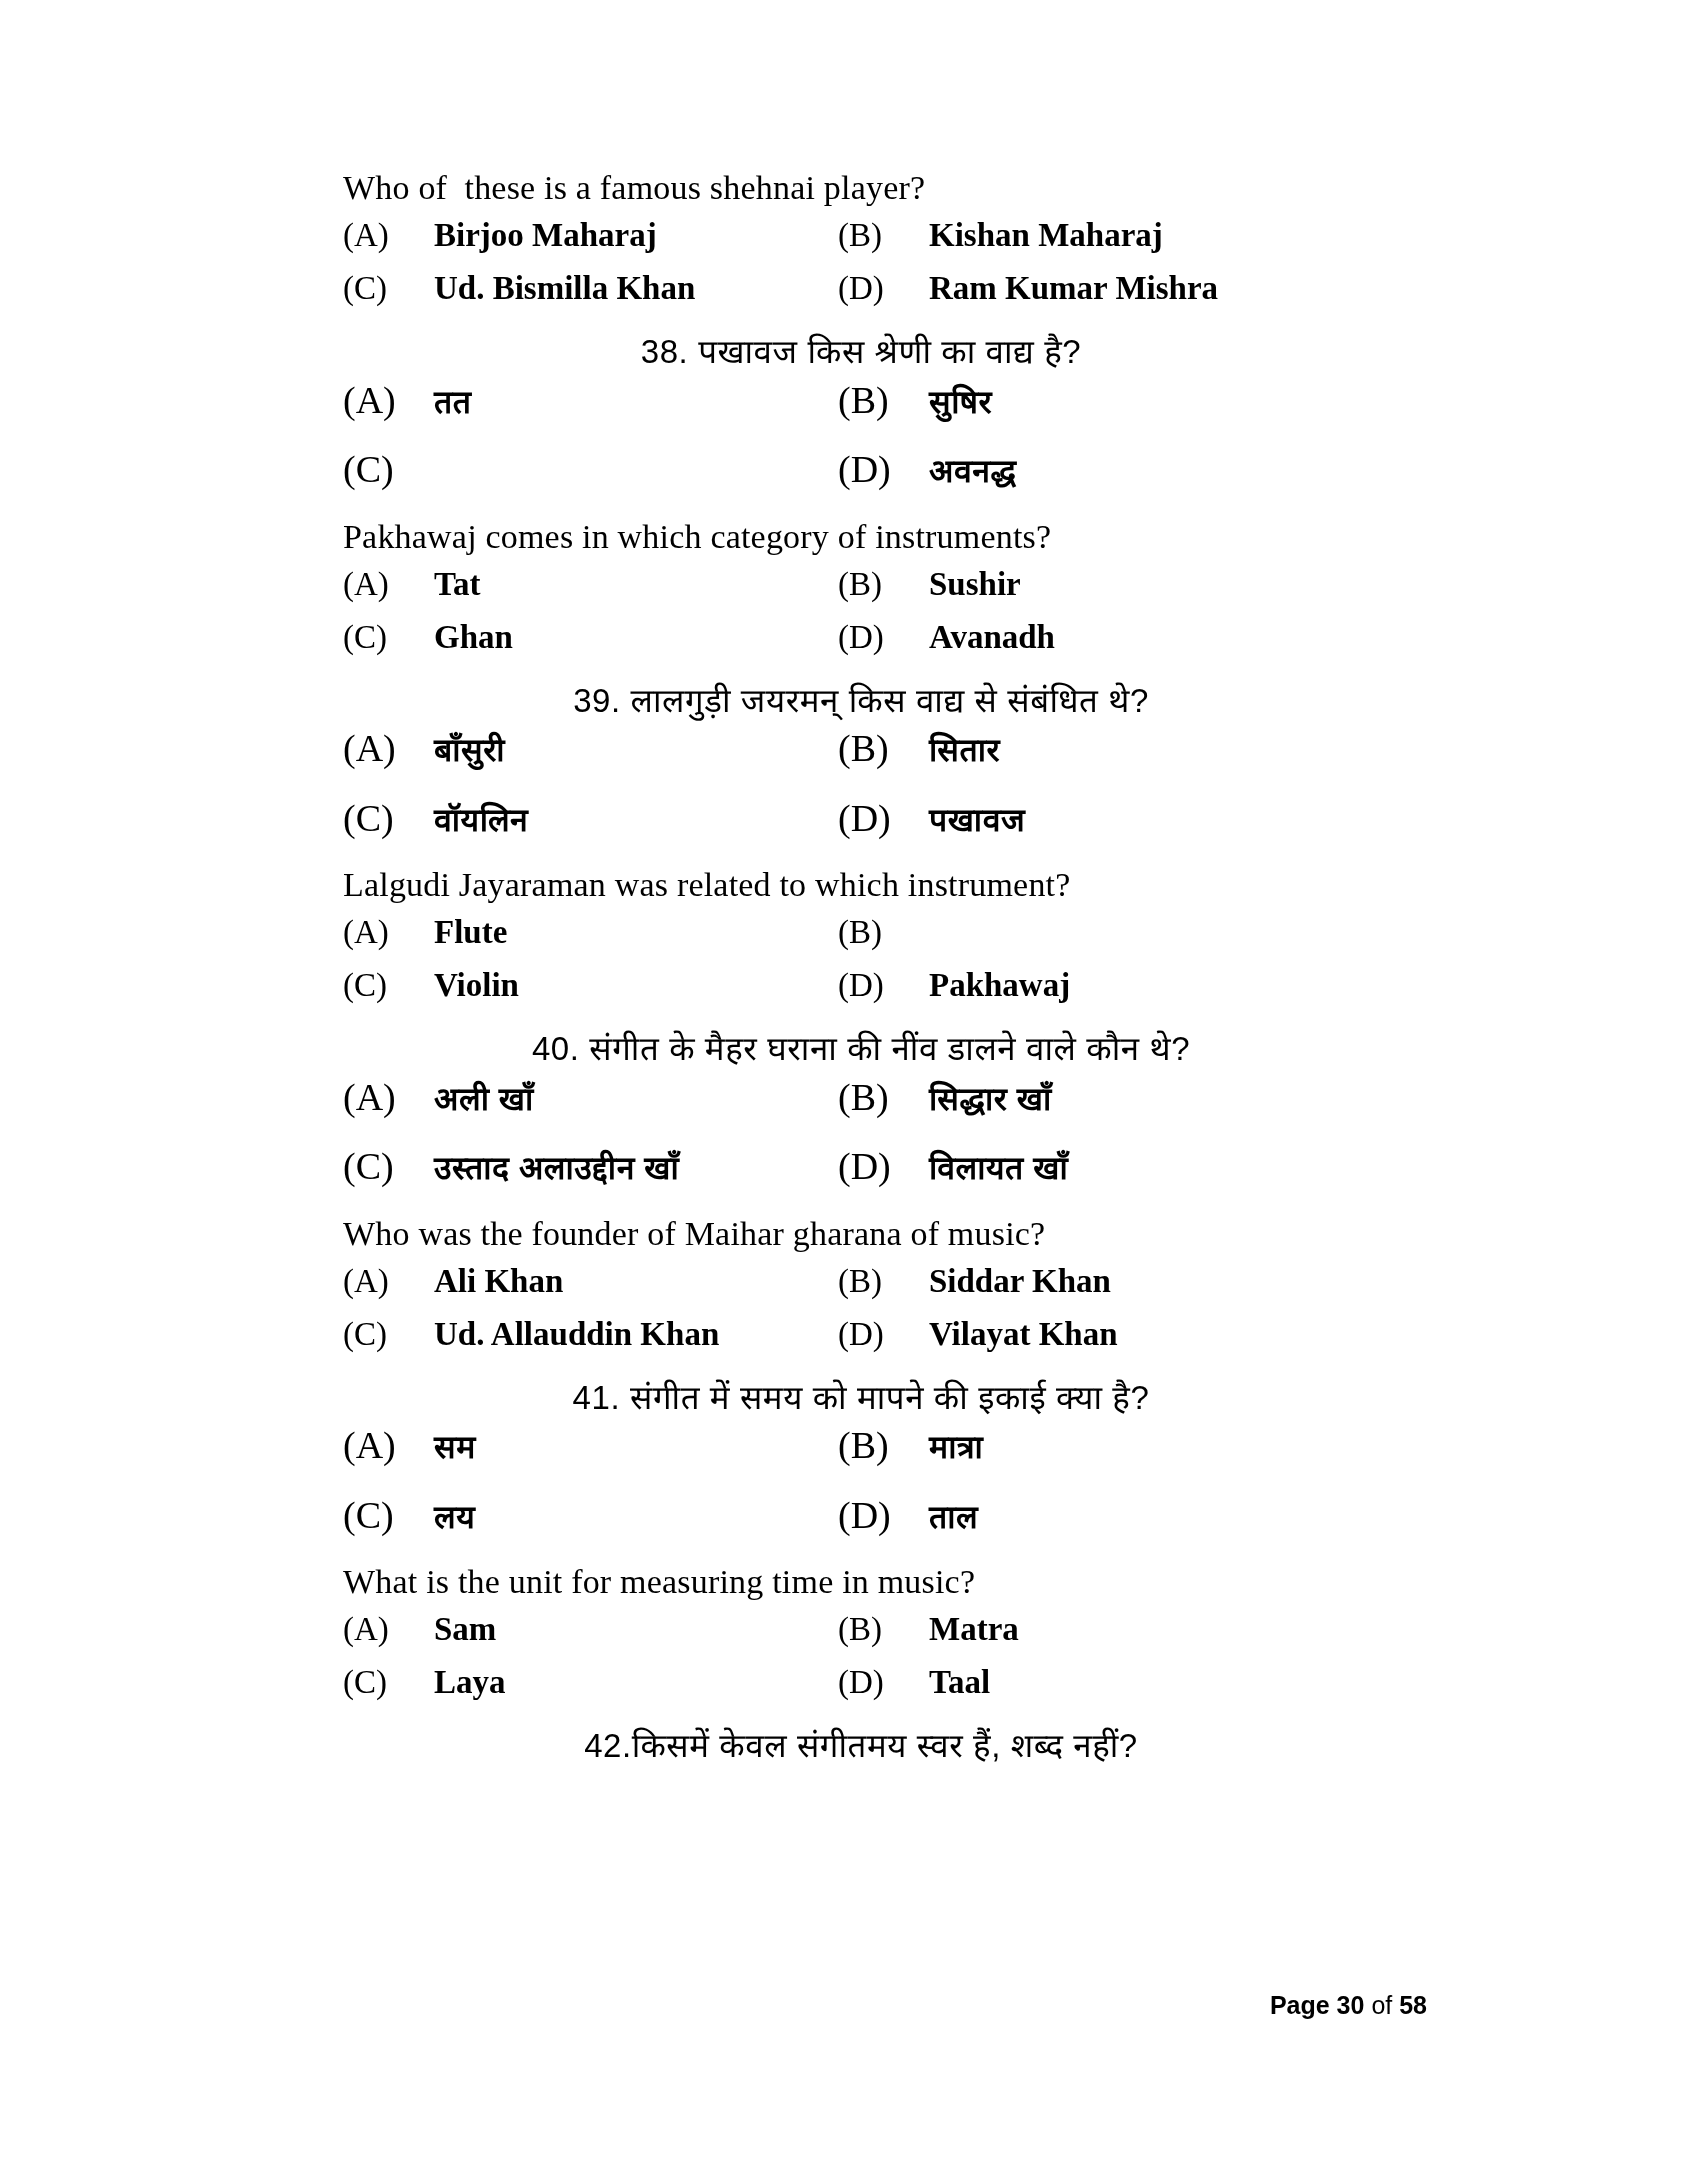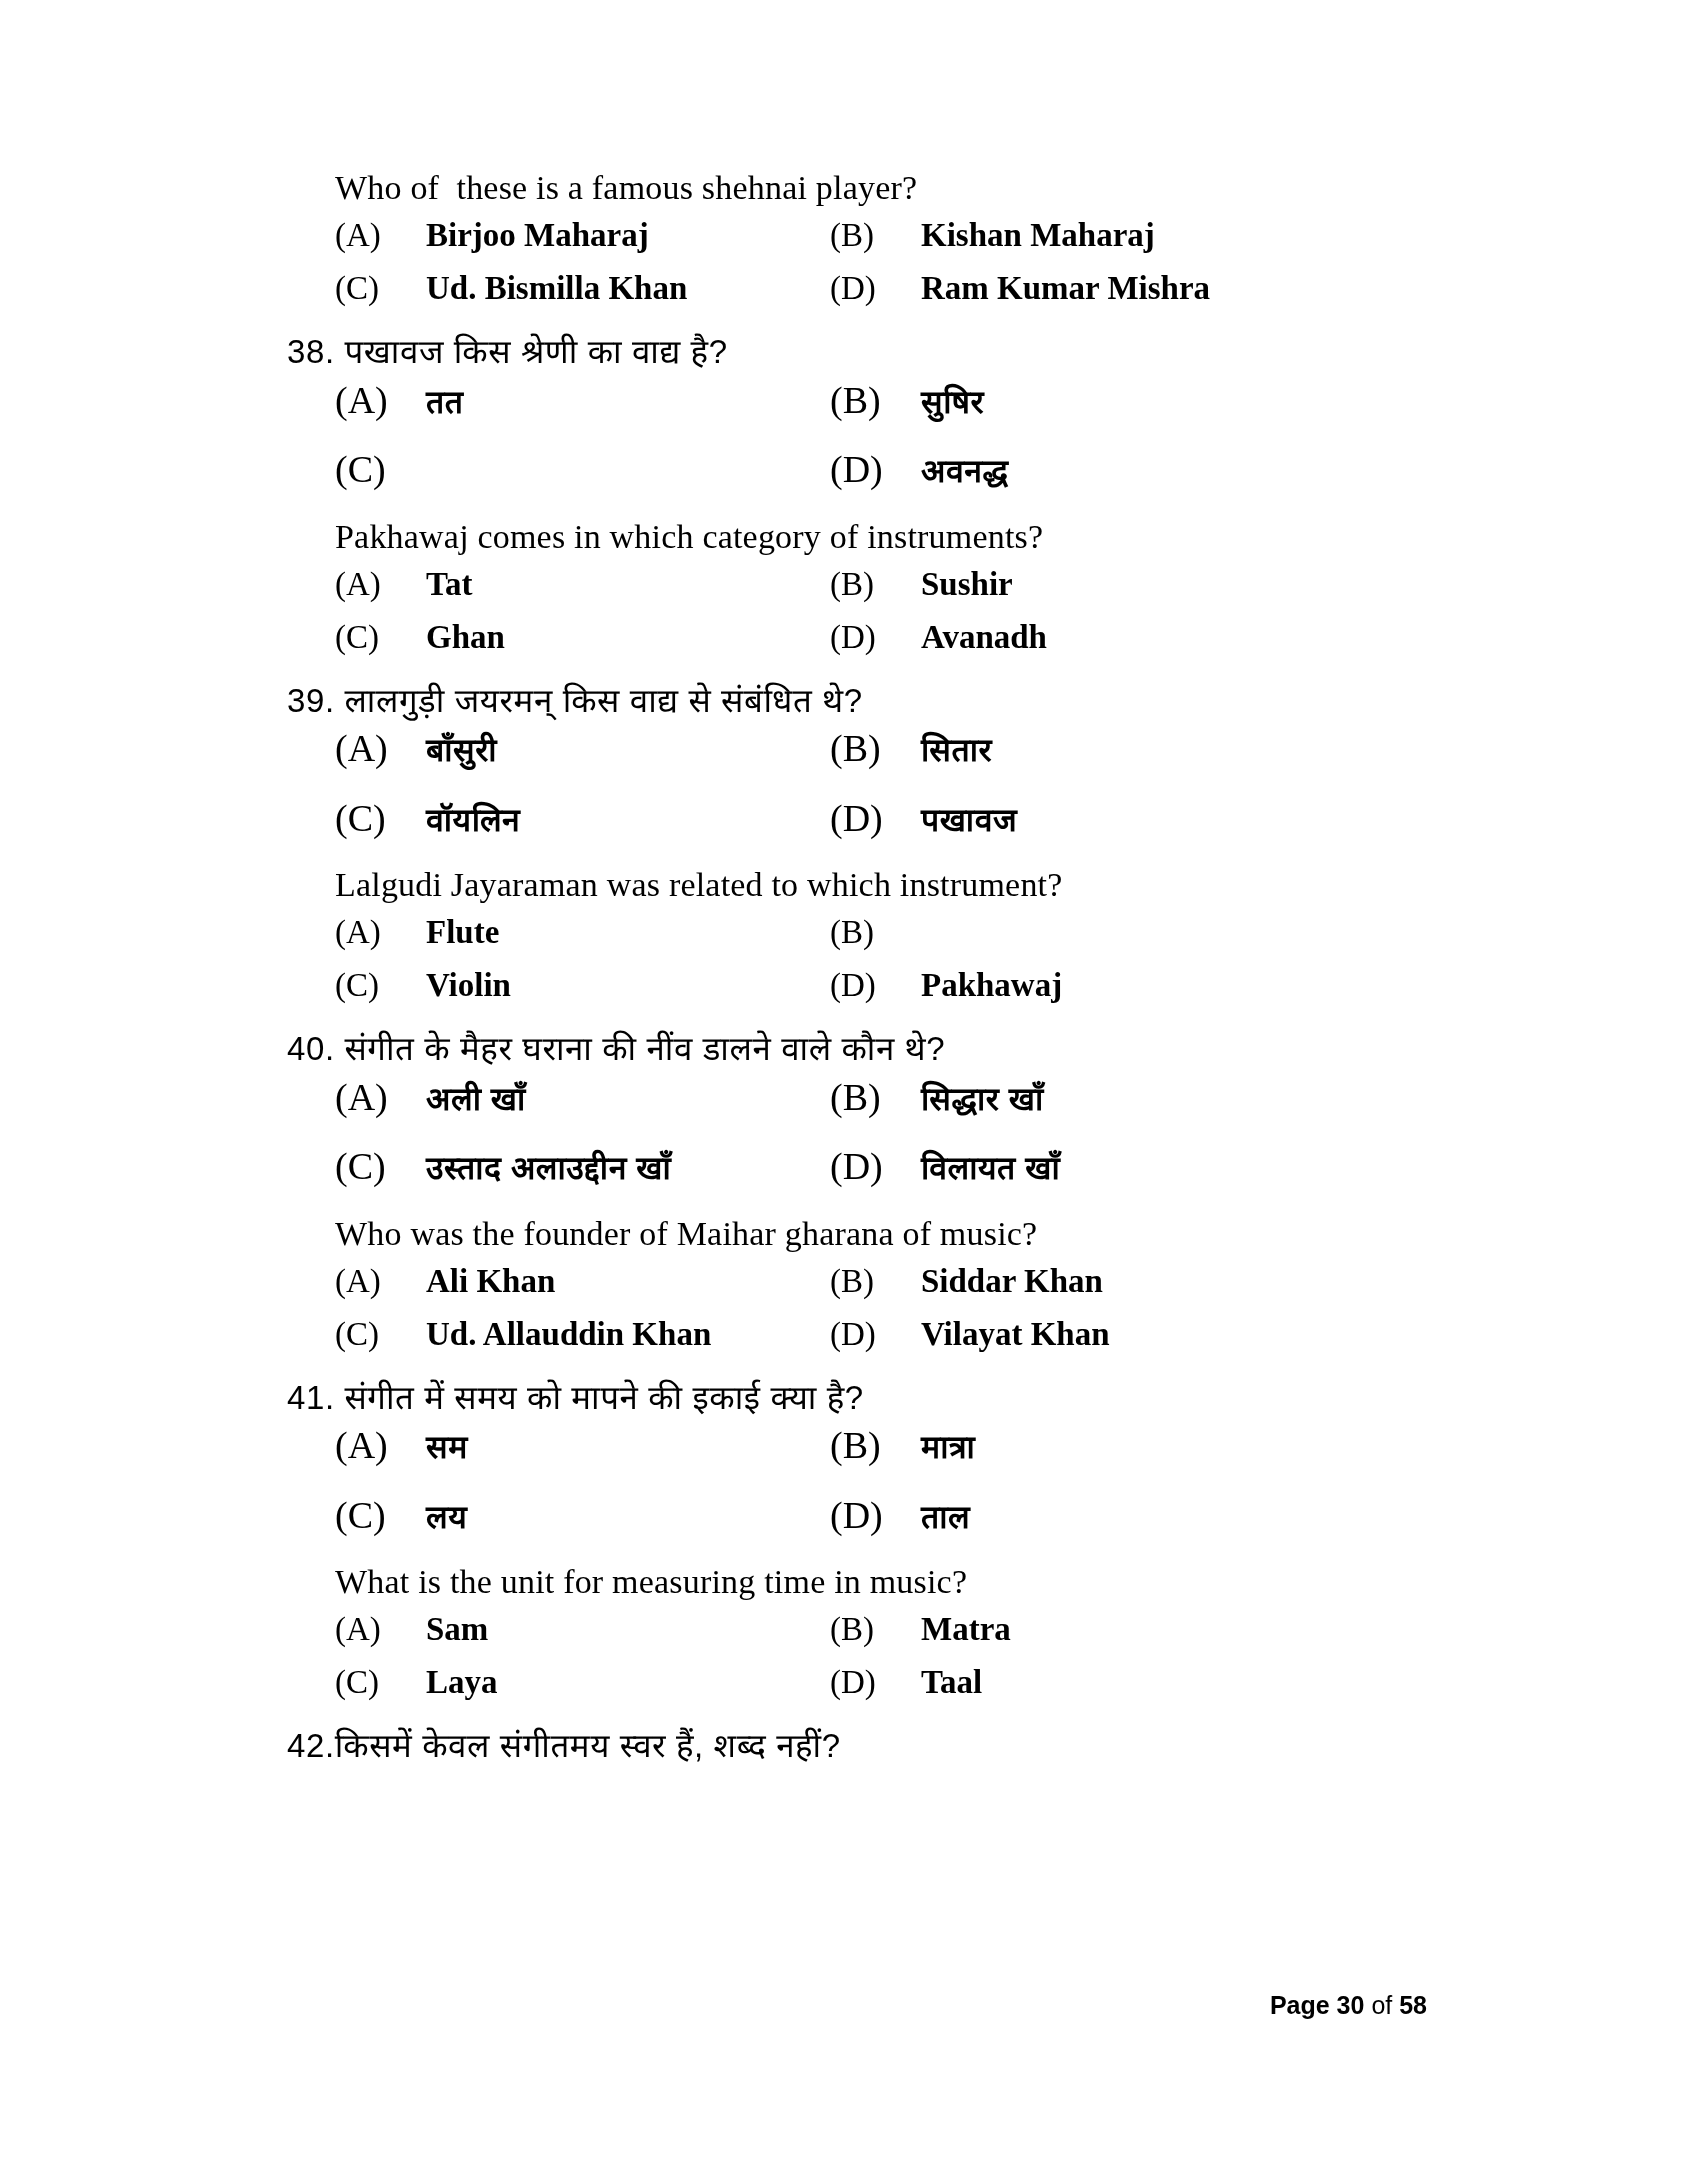--- a/index.html
+++ b/index.html
@@ -21,21 +21,21 @@
     left: 0;
     top: 0;
     width: 1683px;
     height: 2178px;
     box-sizing: border-box;
     padding: 149px 248px 0 287px;
   }
 
   
   .qblock {
-    margin: 0;
+    margin: 8px;
   }
 
   .stem {
     font-size: 34px;
     line-height: 1.22;
     letter-spacing: 0.2px;
     white-space: pre;
   }
   .stem-en {
     font-family: "Liberation Serif", "DejaVu Serif", serif;
@@ -43,20 +43,21 @@
     margin-top: 18px;
     margin-bottom: 6px;
   }
   .stem-hi {
     font-family: "Liberation Sans", "DejaVu Sans", sans-serif;
     font-size: 33px;
     padding-left: 0px;
     margin-top: 22px;
     margin-bottom: 4px;
     letter-spacing: 0.6px;
+    text-align: center;
   }
 
   
   .opts {
     display: block;
     padding-left: 48px;
   }
   .optrow {
     display: flex;
     width: 100%;

